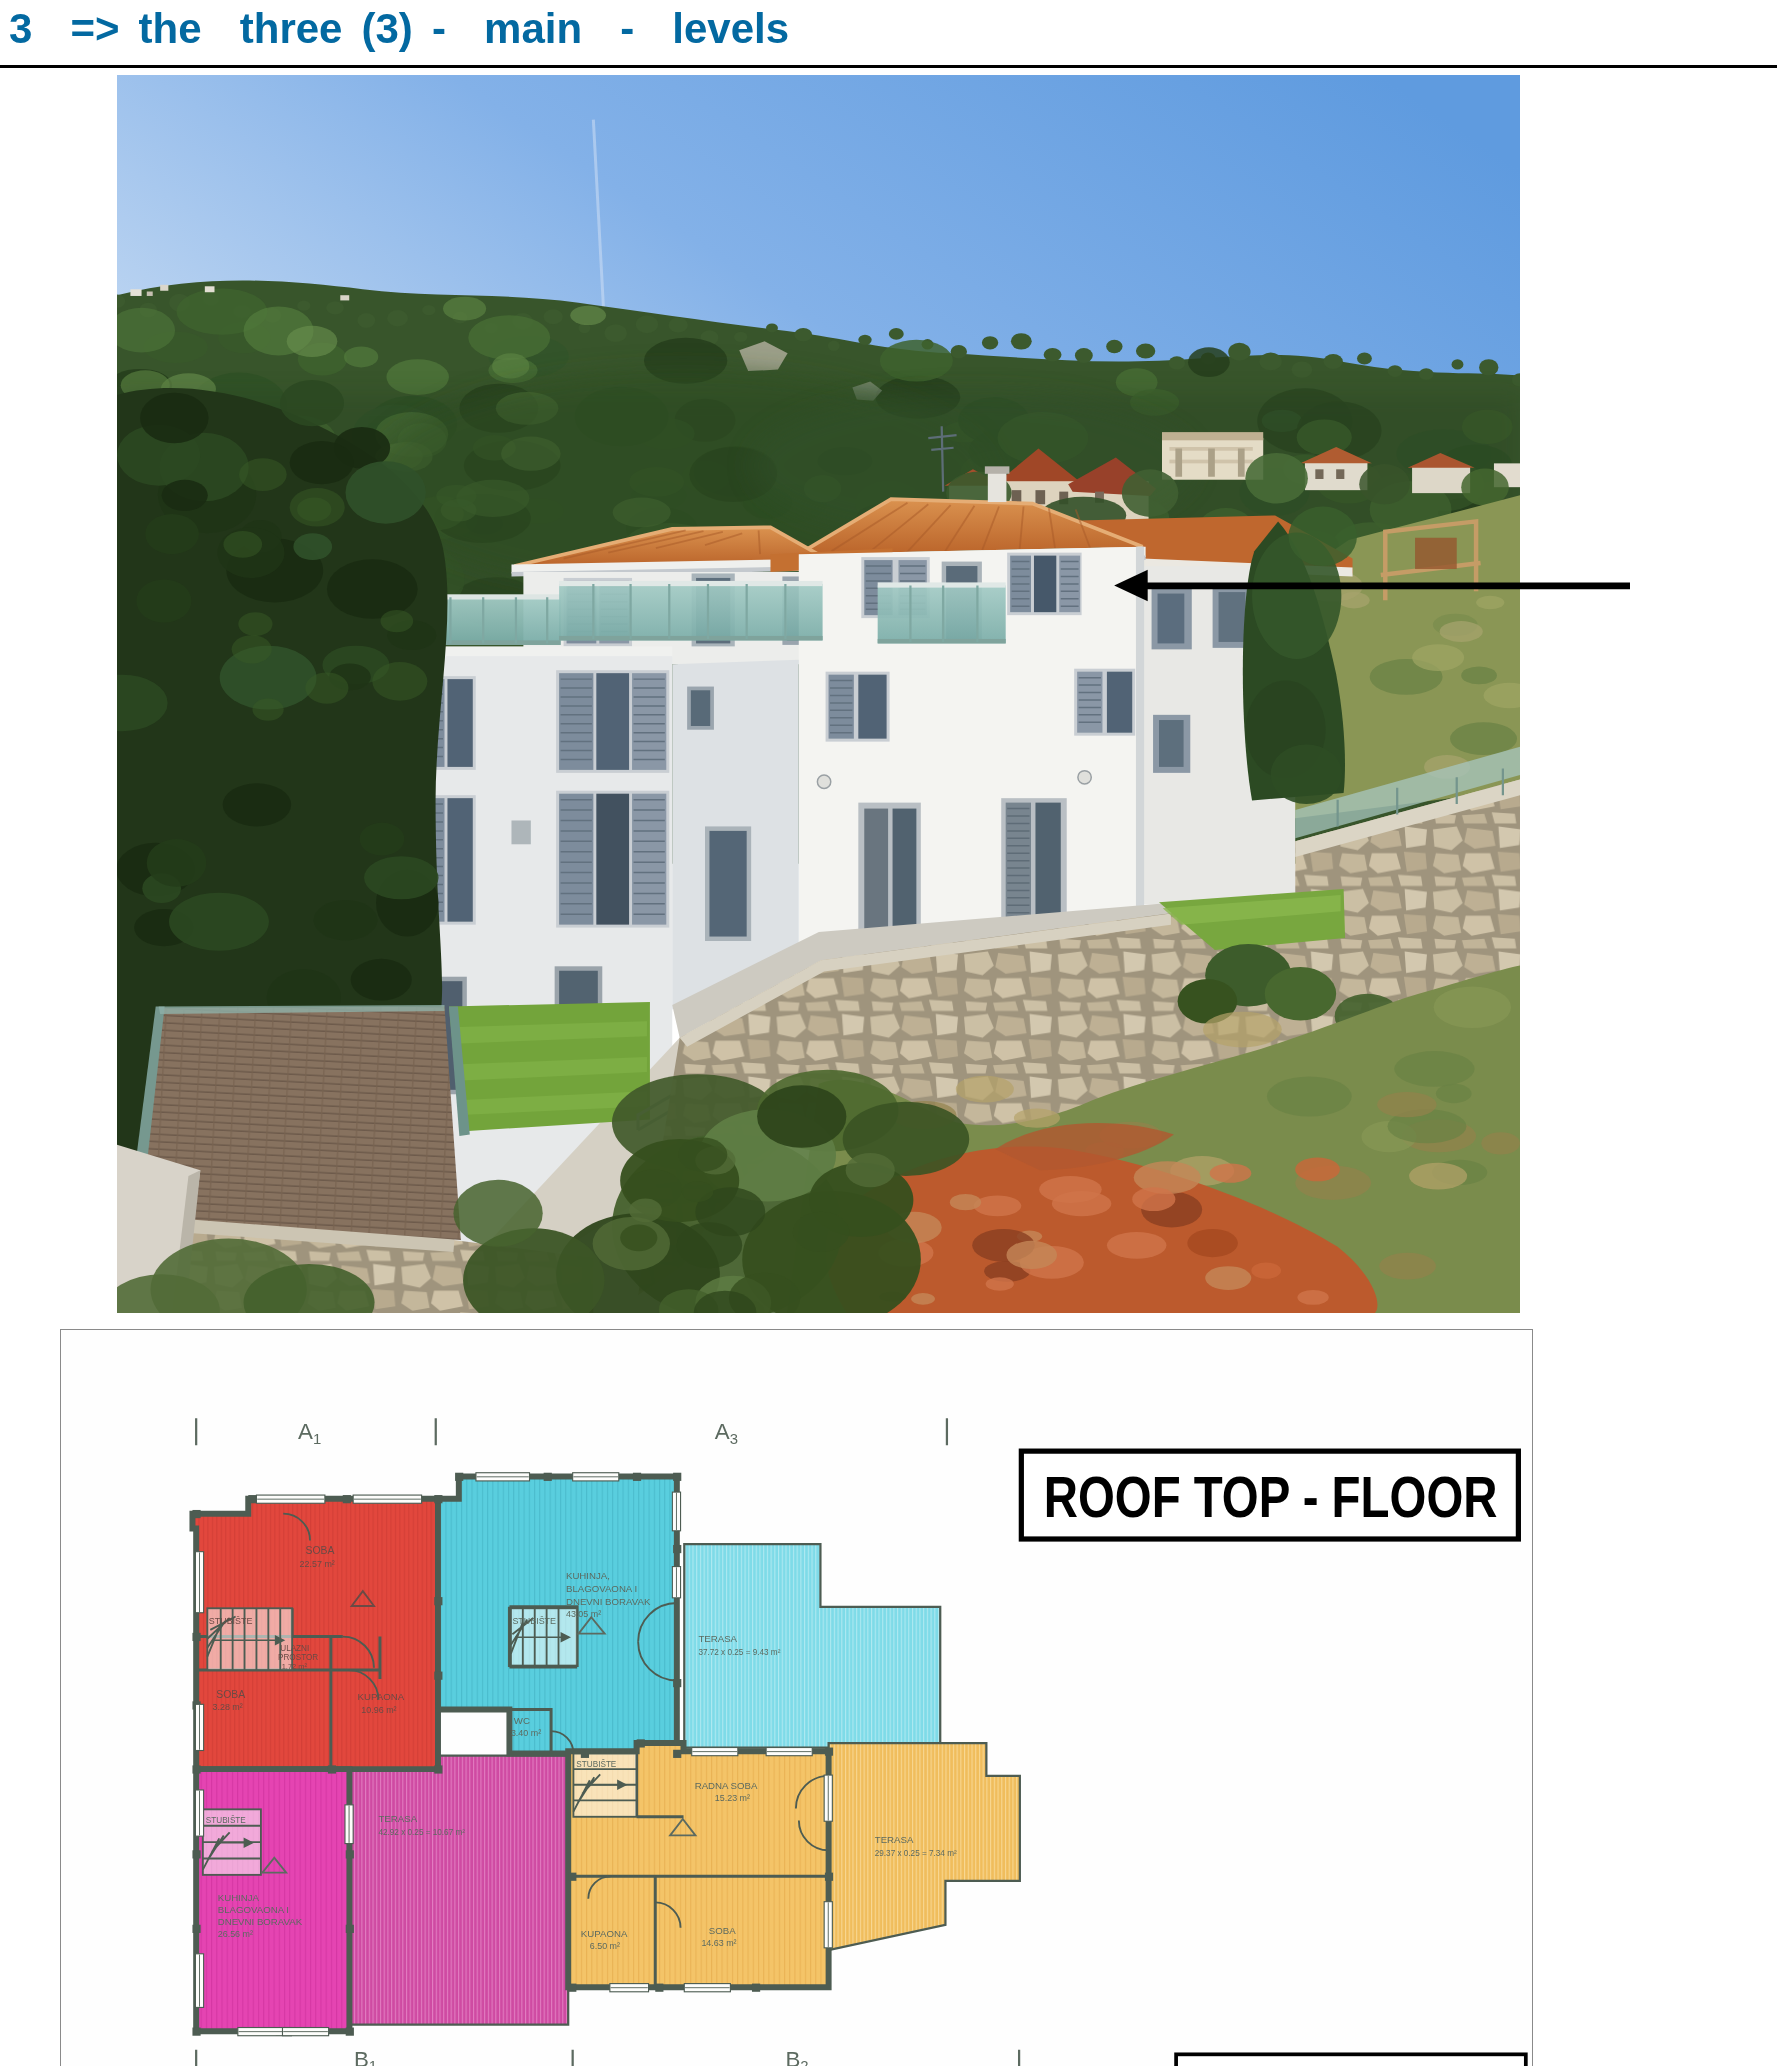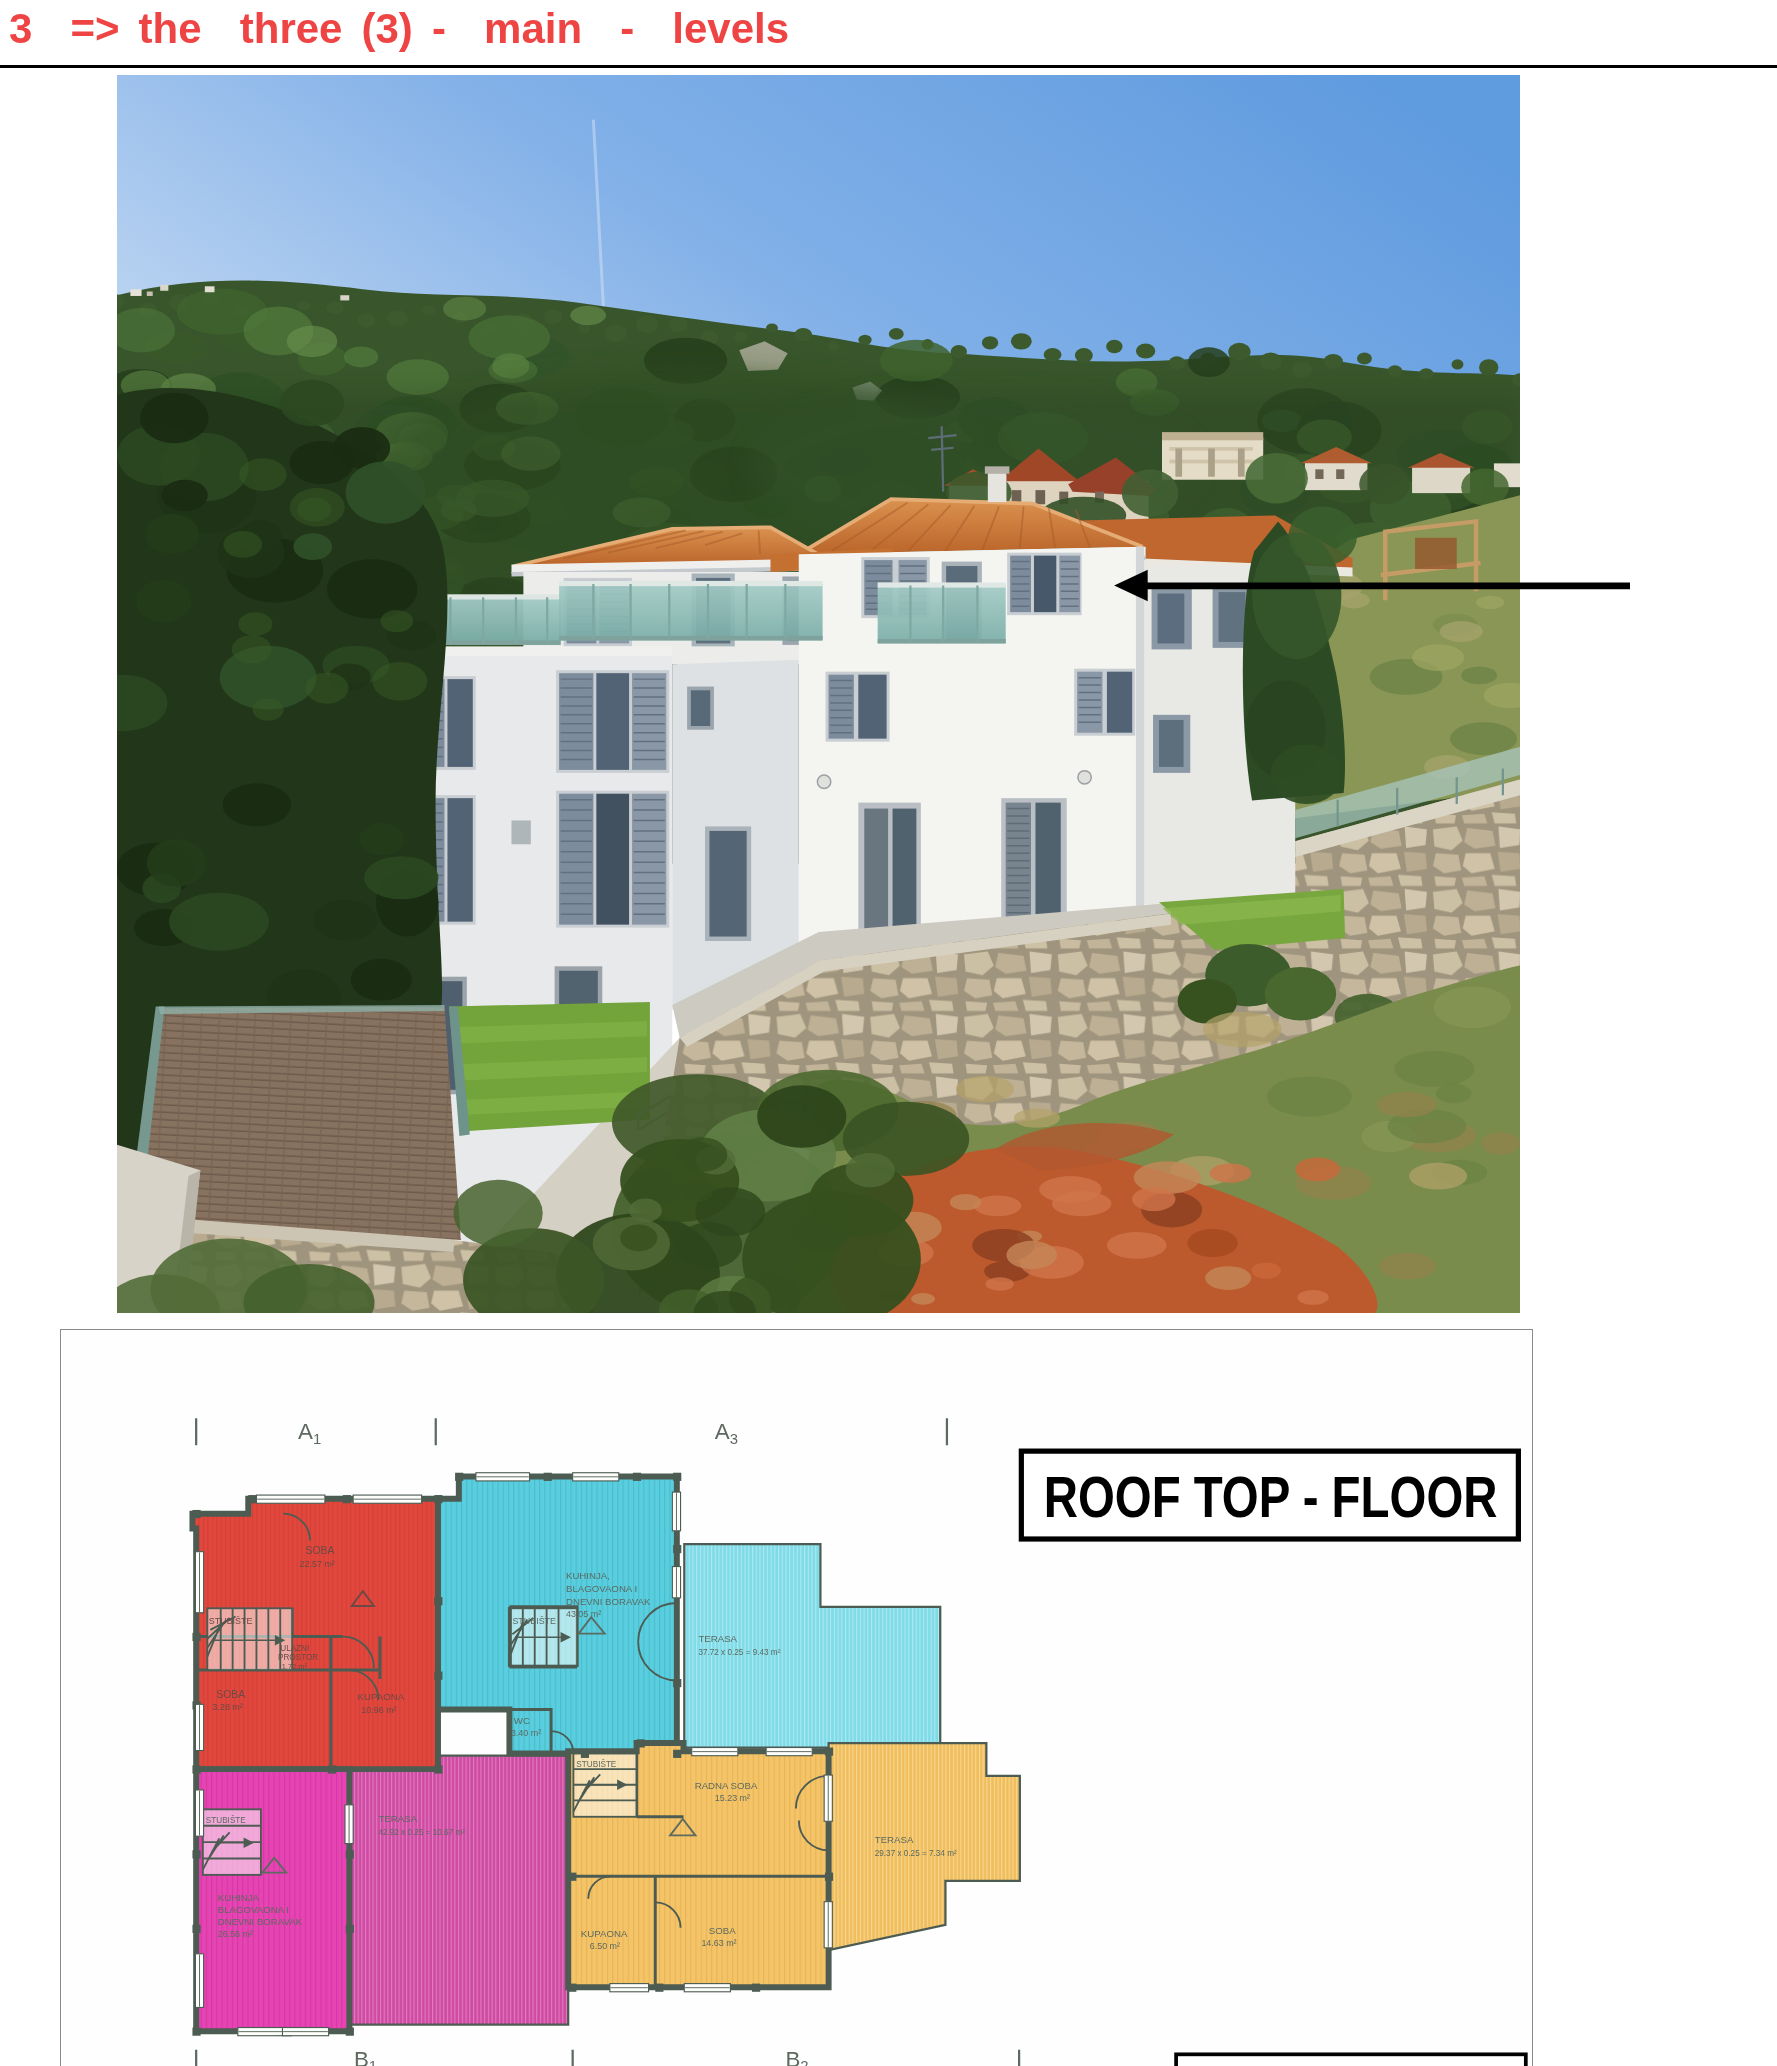--- a/index.html
+++ b/index.html
@@ -1,17 +1,17 @@
 <!DOCTYPE html>
 <html style="font-size:12px"><head>
 <meta charset="utf-8">
 <style>
 html,body{margin:0;padding:0;background:#fff;}
 #page{position:relative;width:1777px;height:2066px;background:#ffffff;overflow:hidden;font-family:"Liberation Sans",sans-serif;}
-#hdr{position:absolute;left:9px;top:4.5px;font-size:42px;font-weight:bold;color:#ef4444;letter-spacing:0px;word-spacing:7.4px;white-space:pre;}
+#hdr{position:absolute;left:9px;top:4.5px;font-size:42px;font-weight:bold;color:#0369a1;letter-spacing:0px;word-spacing:7.4px;white-space:pre;}
 #rule{position:absolute;left:0;top:65px;width:1777px;height:3px;background:#000;}
 #photo{position:absolute;left:117px;top:75px;width:1403px;height:1238px;}
 #arrowsvg{position:absolute;left:1109px;top:566px;width:521px;height:45px;}
 #sheet{position:absolute;left:60px;top:1329px;width:1471px;height:819px;border:1.5px solid #8a8a8a;background:#fefefe;}
 #plan{position:absolute;left:60px;top:1329px;width:1474px;height:738px;}
 </style>
 </head>
 <body>
 <div id="page">
 

